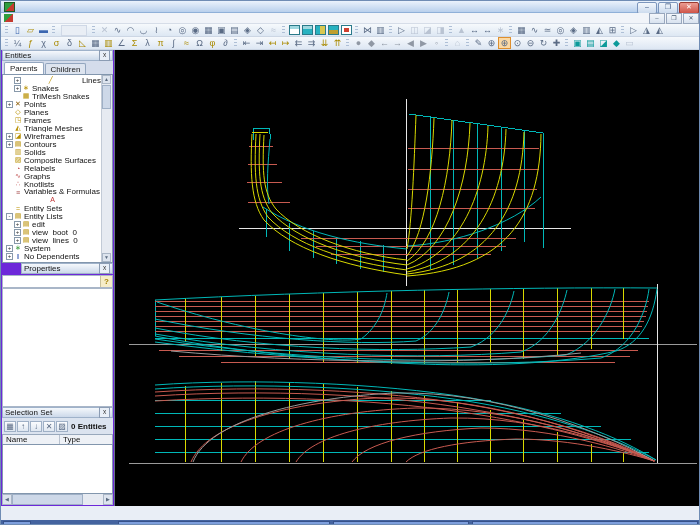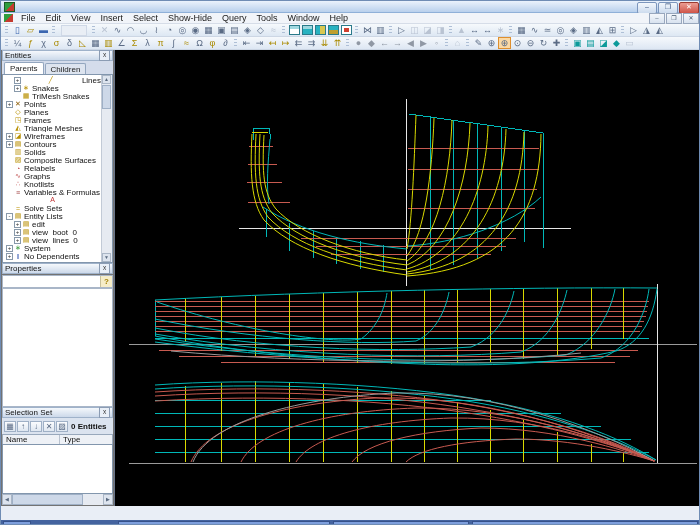--- a/index.html
+++ b/index.html
@@ -39,21 +39,21 @@
   .k-std{color:#5a6b85}.k-dis{color:#b9c3d2}.k-yel{color:#a98a00}.k-teal{color:#0c9a9a}
   .k-blue{color:#3b66b0}.k-gry{color:#9098a4}
   .vicon{width:11px;height:10px;border:1px solid #2a7a8a;box-sizing:border-box;background:#fff;}
   .v1{background:linear-gradient(#9fd8e0 0 3px,#fff 3px);}
   .v2{background:linear-gradient(#9fd8e0 0 3px,#28b2c0 3px);}
   .v3{background:linear-gradient(90deg,#28b2c0 50%,#d9c850 50%);}
   .v4{background:linear-gradient(#28b2c0 0 50%,#bf9f2e 50%);}
   .v5{position:relative;background:#fff;}
   .v5::after{content:"";position:absolute;left:2px;right:2px;top:2px;bottom:2px;background:#cf4030;}
   
-  .dock{position:absolute;left:0;top:49px;width:113px;height:456px;background:#737373;}
+  .dock{position:absolute;left:0;top:49px;width:113px;height:456px;background:#6d28d9;}
   .panel{position:absolute;left:1px;right:1px;}
   .panel-cap{height:11px;background:linear-gradient(#f5f8fc,#ccd9ea);border:1px solid #9fb2ca;
     display:flex;align-items:center;font-size:8px;color:#111;padding:0 2px;box-sizing:border-box;}
   .cap-x{margin-left:auto;width:9px;height:9px;border:1px solid #8b9cb4;background:#e9eff7;
     font-size:6.5px;line-height:7px;text-align:center;color:#333;}
   #entities{top:0;height:213px;}
   .tabs{height:13px;display:flex;padding-left:2px;background:#d4dceb;}
   .tab{font-size:8px;padding:1px 5px 0;border:1px solid #93a6bf;border-bottom:none;
     border-radius:2px 2px 0 0;background:#dde4ef;margin:2px 1px 0 0;color:#222;}
   .tab.active{background:#fff;margin-top:1px;}
@@ -61,21 +61,21 @@
     border:1px solid #8296ad;overflow:hidden;}
   .trow{height:8px;display:flex;align-items:center;font-size:8px;color:#111;white-space:nowrap;overflow:hidden;}
   .exp{width:7px;height:7px;border:1px solid #8899aa;background:#fff;font-size:6px;line-height:5px;
     text-align:center;margin-right:1px;box-sizing:border-box;color:#333;flex:none;}
   .expspace{width:7px;margin-right:1px;flex:none;}
   .tico{font-size:7px;width:8px;text-align:center;margin-right:2px;flex:none;}
   .vsb{position:absolute;right:0;top:0;bottom:0;width:10px;background:#e6eaf1;border-left:1px solid #c2cad6;}
   .vsb .ar{position:absolute;left:0;width:9px;height:9px;background:#dde4ee;border:1px solid #aab6c6;
     font-size:5px;line-height:7px;text-align:center;color:#5a6a80;box-sizing:border-box;}
   .vsb .thumb{position:absolute;left:0;top:10px;width:9px;height:24px;background:#cdd8e8;border:1px solid #9fb0c6;box-sizing:border-box;}
-  #properties{top:213px;height:144px;}
+  #properties{top:213px;height:144px;padding-left:19px;}
   .pbar{position:absolute;left:0;right:0;top:12px;height:13px;background:#fff;border:1px solid #a9b6c8;
     box-sizing:border-box;display:flex;align-items:center;justify-content:flex-end;}
   .phelp{width:11px;height:11px;font-size:8px;font-weight:bold;color:#a07d00;text-align:center;line-height:11px;
     background:#f6edc8;border-left:1px solid #c8c09a;}
   .pbody{position:absolute;left:0;right:0;top:25px;bottom:0;background:#fff;border:1px solid #a9b6c8;box-sizing:border-box;}
   #selection{top:357px;height:98px;}
   .selbar{height:14px;display:flex;align-items:center;gap:1px;padding:1px 2px;background:#dbe3ef;}
   .sbtn{width:12px;height:11px;border:1px solid #9fb0c6;background:linear-gradient(#fbfcfe,#dfe7f1);
     font-size:8px;line-height:10px;text-align:center;color:#5a6b85;box-sizing:border-box;}
   .scount{font-size:8px;font-weight:bold;color:#111;margin-left:2px;}
@@ -108,21 +108,20 @@
     <div class="appicon"></div>
     <div class="wctrls">
       <div class="wbtn">–</div>
       <div class="wbtn">❐</div>
       <div class="wbtn close">✕</div>
     </div>
   </div>
 
   <div class="menubar">
     <div class="menuicon"></div>
-    <span id="menu-items"><span class="mitem">File</span><span class="mitem">Edit</span><span class="mitem">View</span><span class="mitem">Insert</span><span class="mitem">Select</span><span class="mitem">Show-Hide</span><span class="mitem">Query</span><span class="mitem">Tools</span><span class="mitem">Window</span><span class="mitem">Help</span></span>
     <div class="mdictrls" id="mdi-ctrls">
         <span class="mdibtn">–</span>
         <span class="mdibtn">❐</span>
         <span class="mdibtn">✕</span>
       </div>
   </div>
 
   <div class="toolbar" id="tb1">
       <div class="grip"></div>
       <span class="tbtn k-blue">▯</span>
@@ -318,34 +317,34 @@
             <div class="trow" style="padding-left: 2px;">
               <span class="expspace"></span>
               <span class="tico" style="color: rgb(192, 80, 80);">∿</span>
               <span>Graphs</span>
             </div>
             <div class="trow" style="padding-left: 2px;">
               <span class="expspace"></span>
               <span class="tico" style="color: rgb(192, 80, 80);">∴</span>
               <span>Knotlists</span>
             </div>
-            <div class="trow" style="padding-left: 2px;">
+            <div class="trow" style="padding-left: 2px; align-items: flex-end;">
               <span class="expspace"></span>
               <span class="tico" style="color: rgb(160, 64, 64);">≡</span>
               <span>Variables &amp; Formulas</span>
             </div>
             <div class="trow" style="padding-left: 2px; flex-direction: column;">
               <span class="expspace"></span>
               <span class="tico" style="color: rgb(192, 48, 48);">A</span>
               <span>Text Labels</span>
             </div>
             <div class="trow" style="padding-left: 2px;">
               <span class="expspace"></span>
               <span class="tico" style="color: rgb(184, 144, 0);">=</span>
-              <span>Solve Sets</span>
+              <span>Entity Sets</span>
             </div>
             <div class="trow" style="padding-left: 2px;">
               <span class="exp">-</span>
               <span class="tico" style="color: rgb(184, 144, 0);">▤</span>
               <span>Entity Lists</span>
             </div>
             <div class="trow" style="padding-left: 10px;">
               <span class="exp">+</span>
               <span class="tico" style="color: rgb(184, 144, 0);">▤</span>
               <span>edit</span>

